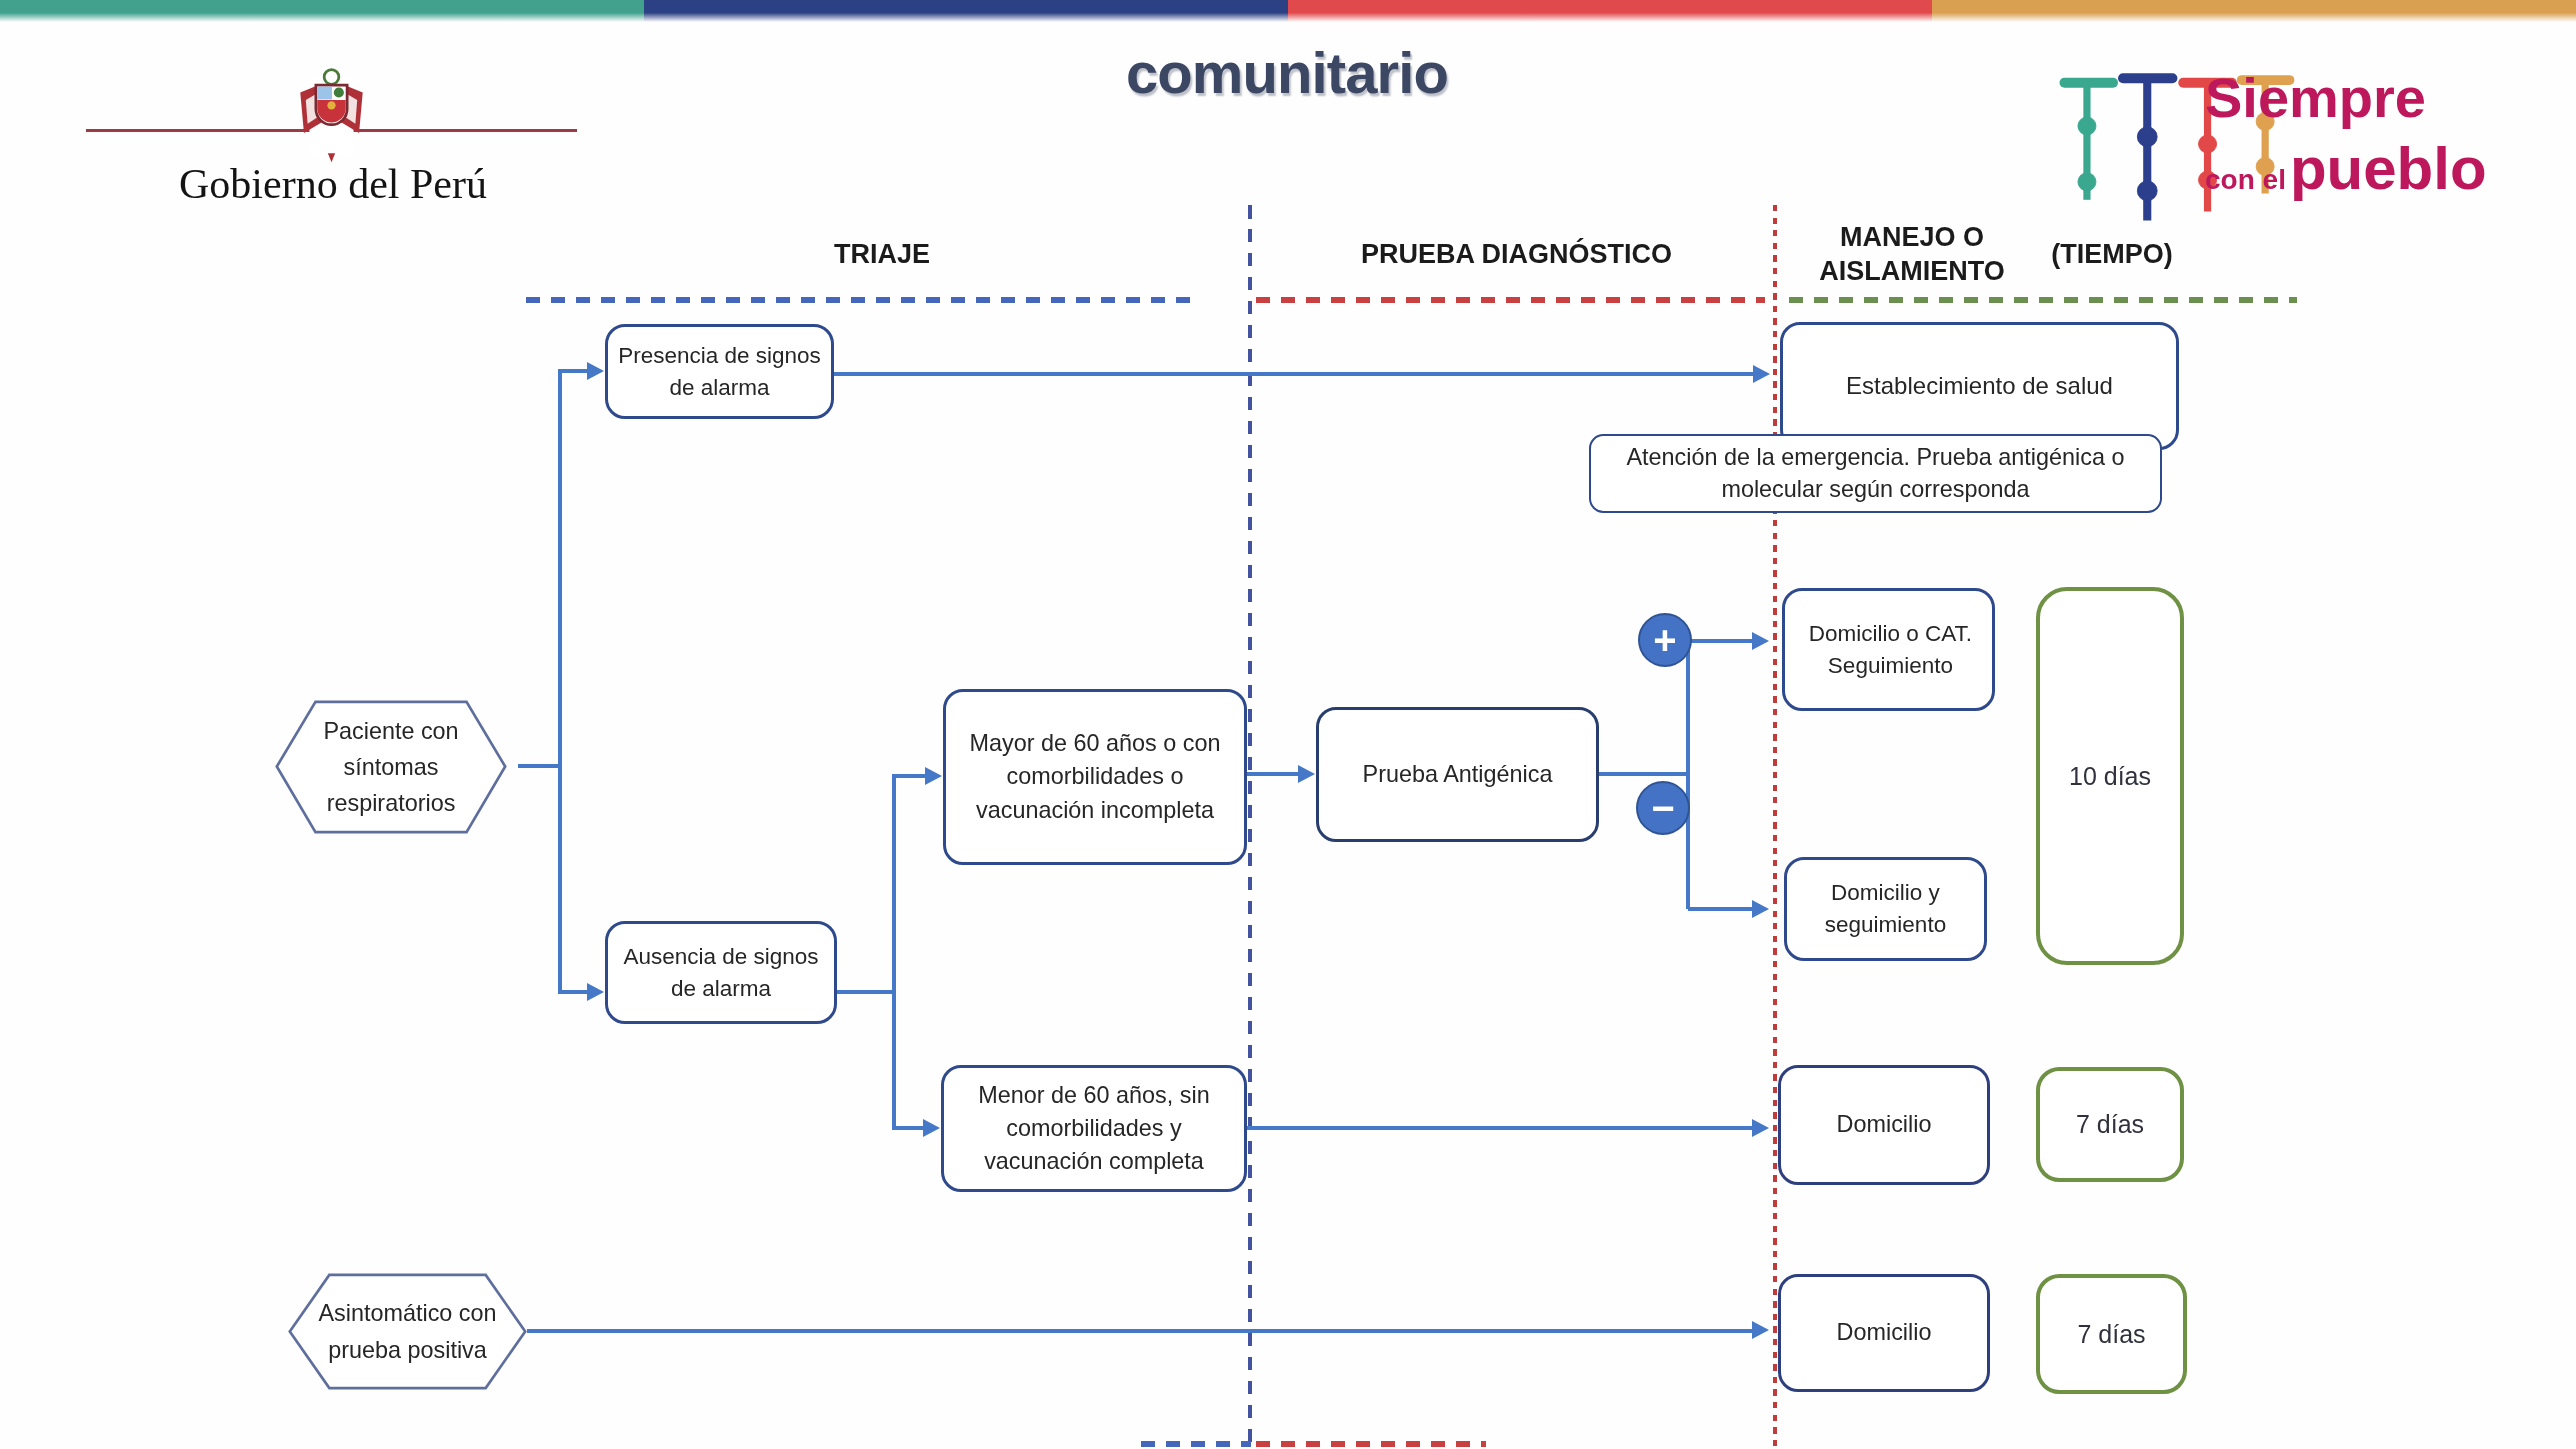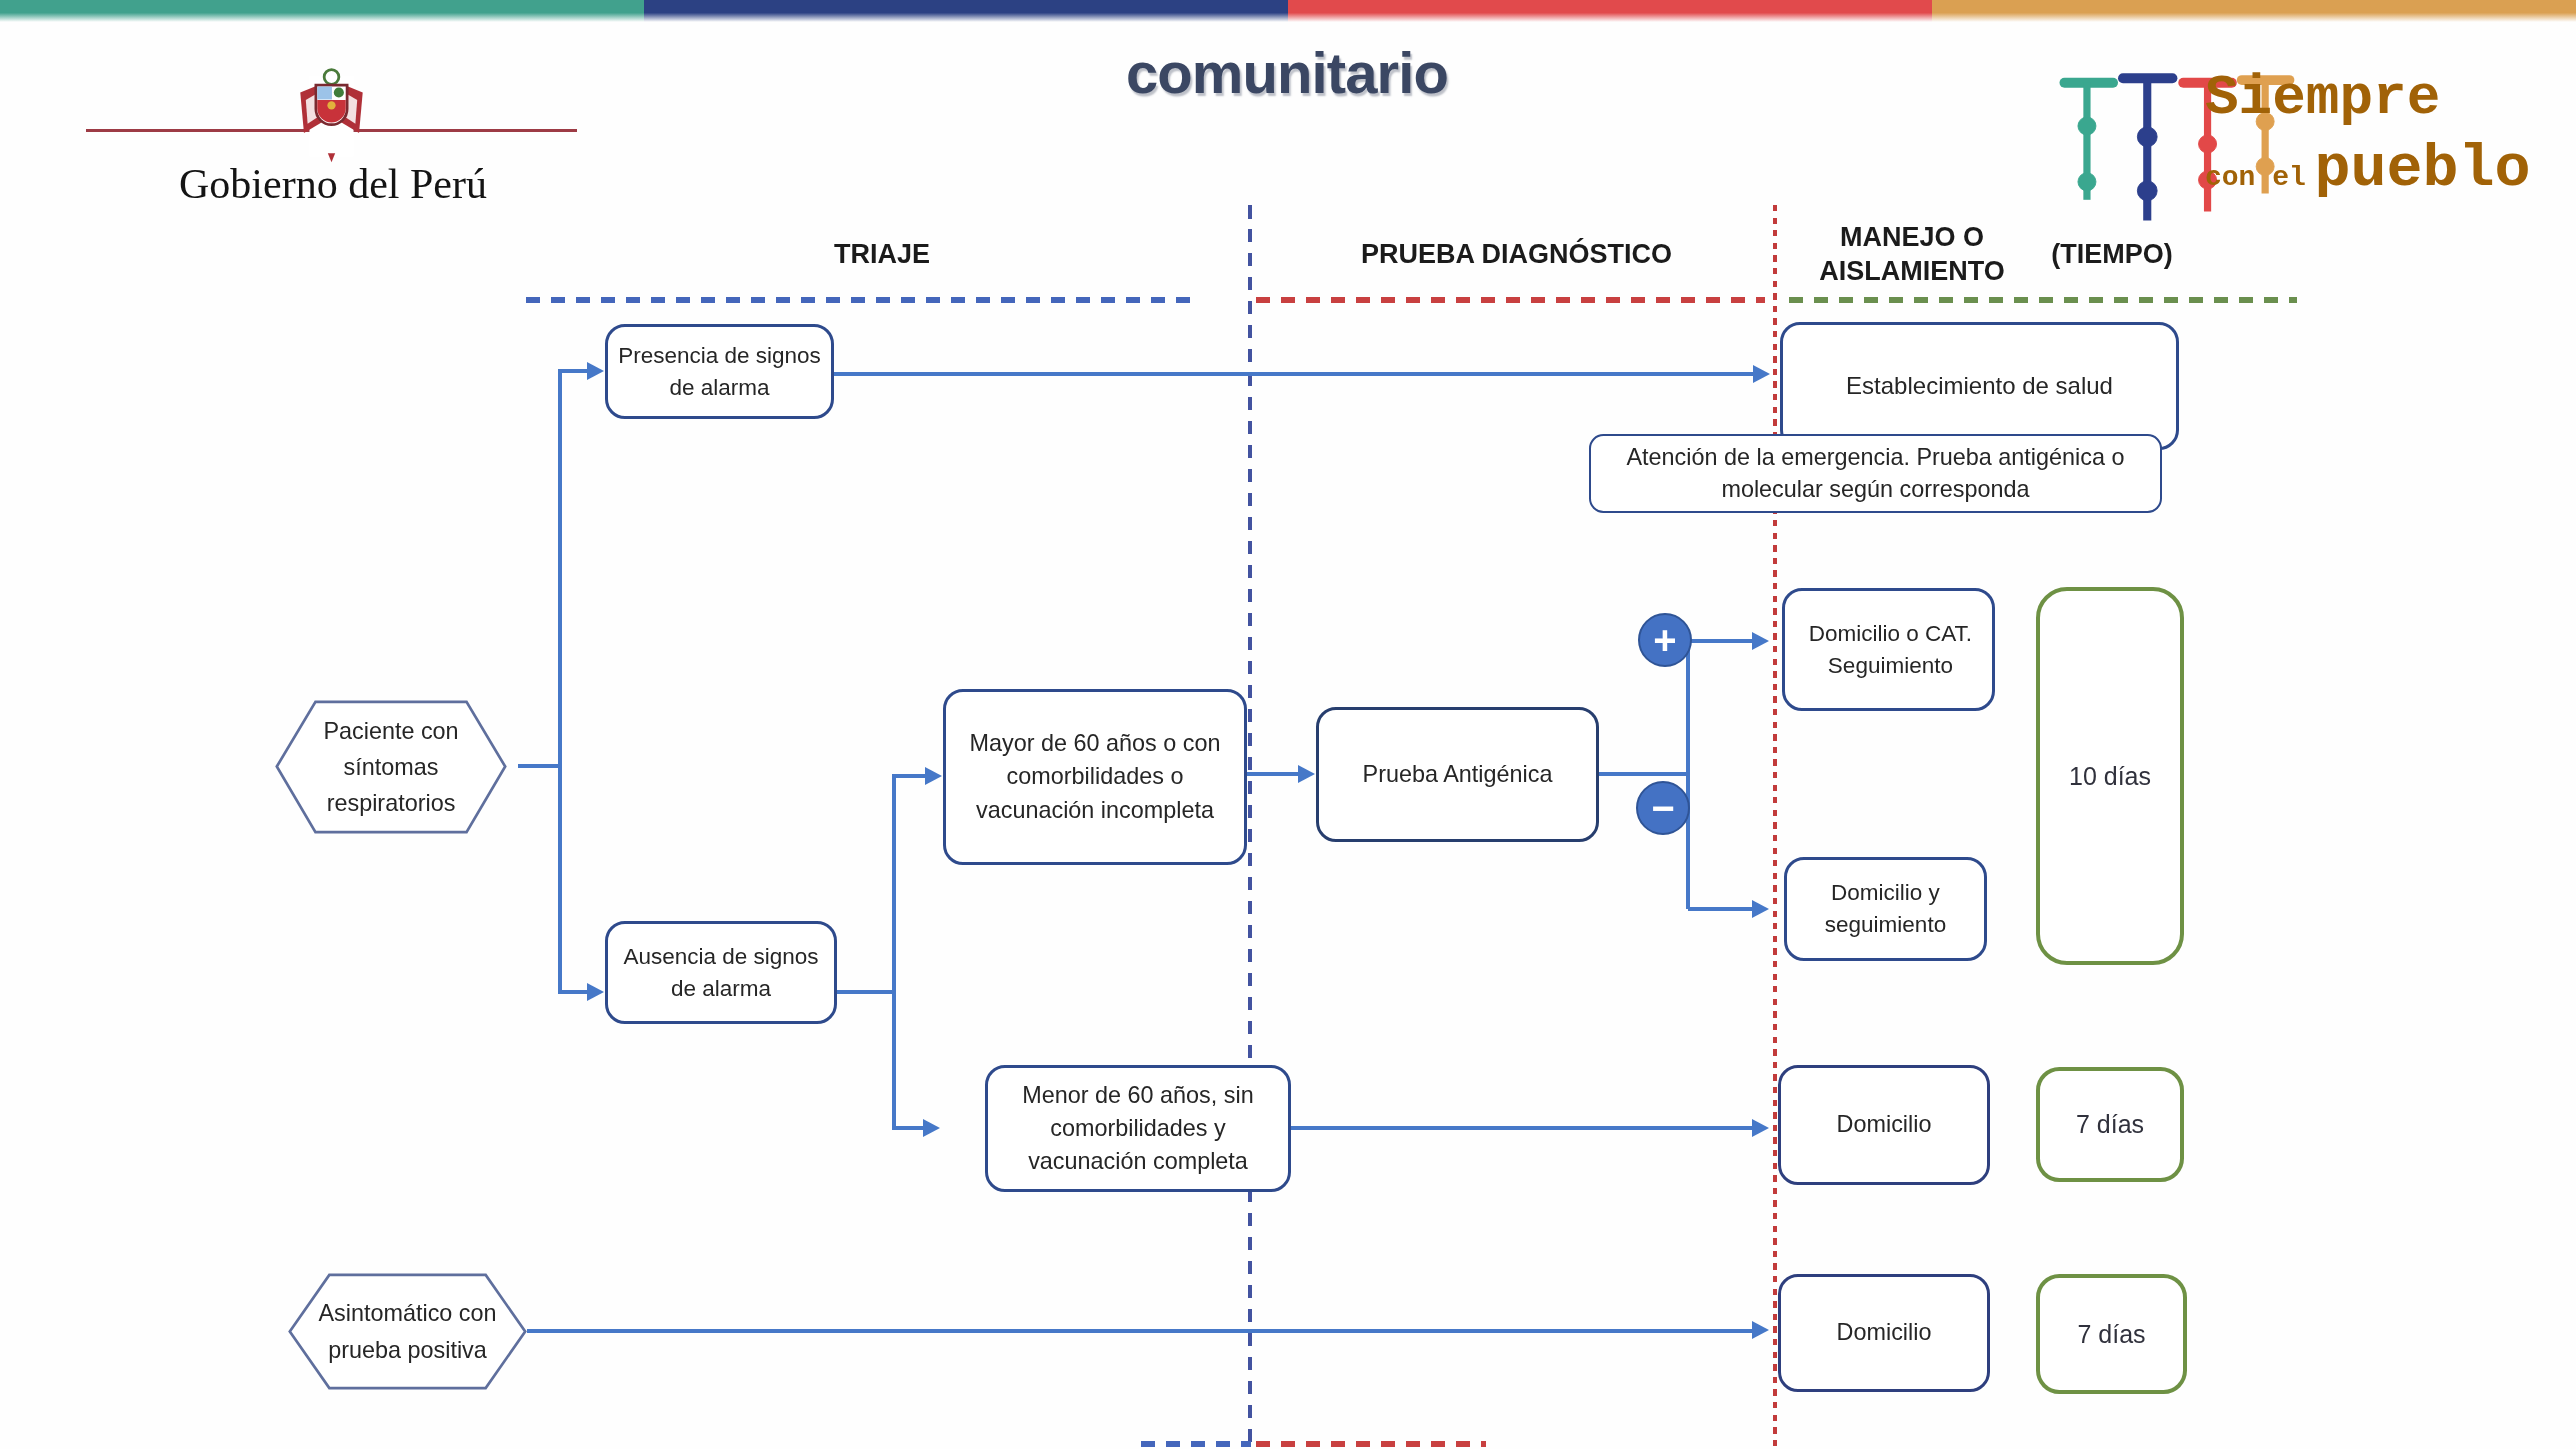--- a/index.html
+++ b/index.html
@@ -13,21 +13,21 @@
   
   .govline{position:absolute;height:2.7px;background:#9d3b45;}
   .govtext{position:absolute;font-family:"Liberation Serif",serif;font-size:42px;color:#141414;
            text-align:center;}
 
   
   .title{position:absolute;text-align:center;font-weight:bold;font-size:58px;line-height:1.22;
          color:#3b4763;letter-spacing:-0.9px;text-shadow:1.8px 2.7px 1.8px rgba(110,118,136,.45);}
 
   
-  .slogan{position:absolute;color:#a16207;font-family:Liberation Mono, monospace;font-weight:bold;
+  .slogan{position:absolute;color:#be185d;font-family:Liberation Sans, sans-serif;font-weight:bold;
           line-height:1;}
   .slogan .l1{font-size:56px;display:block;}
   .slogan .l2{display:block;margin-top:12.6px;white-space:nowrap;}
   .slogan .small{font-size:28px;}
   .slogan .big{font-size:60px;}
 
   
   .colhead{position:absolute;font-weight:bold;font-size:27px;color:#1b1b1b;text-align:center;
            line-height:1.25;}
 
@@ -203,21 +203,21 @@
         <span style="width:207px;">Asintomático con prueba positiva</span>
       </div>
   </div>
 
   <div class="nb" style="left:605px;top:324px;width:229px;height:95px;font-size:22.5px;">Presencia de signos de alarma</div>
 
   <div class="nb" style="left:605px;top:921px;width:232px;height:103px;font-size:22.5px;">Ausencia de signos de alarma</div>
 
   <div class="nb" style="left:943px;top:689px;width:304px;height:176px;">Mayor de 60 años o con comorbilidades o vacunación incompleta</div>
 
-  <div class="nb" style="left:941px;top:1065px;width:306px;height:127px;margin-left:44px;">Menor de 60 años, sin comorbilidades y vacunación completa</div>
+  <div class="nb" style="left:941px;top:1065px;width:306px;height:127px;">Menor de 60 años, sin comorbilidades y vacunación completa</div>
 
   <div class="nb" style="left:1316px;top:707px;width:283px;height:135px;border-color:#273e6e;">Prueba Antigénica</div>
 
   <div class="nb" style="left:1780px;top:322px;width:399px;height:128px;font-size:24px;">Establecimiento de salud</div>
 
   <div class="nb" style="left:1589px;top:434px;width:573px;height:79px;border-width:2.7px;border-radius:14.4px;line-height:1.35;">Atención de la emergencia. Prueba antigénica o molecular según corresponda</div>
 
   <div class="nb" style="left:1782px;top:588px;width:213px;height:123px;font-size:22.5px;padding-left:11px;">Domicilio o CAT. Seguimiento</div>
 
   <div class="nb" style="left:1784px;top:857px;width:203px;height:104px;font-size:22.5px;">Domicilio y seguimiento</div>

